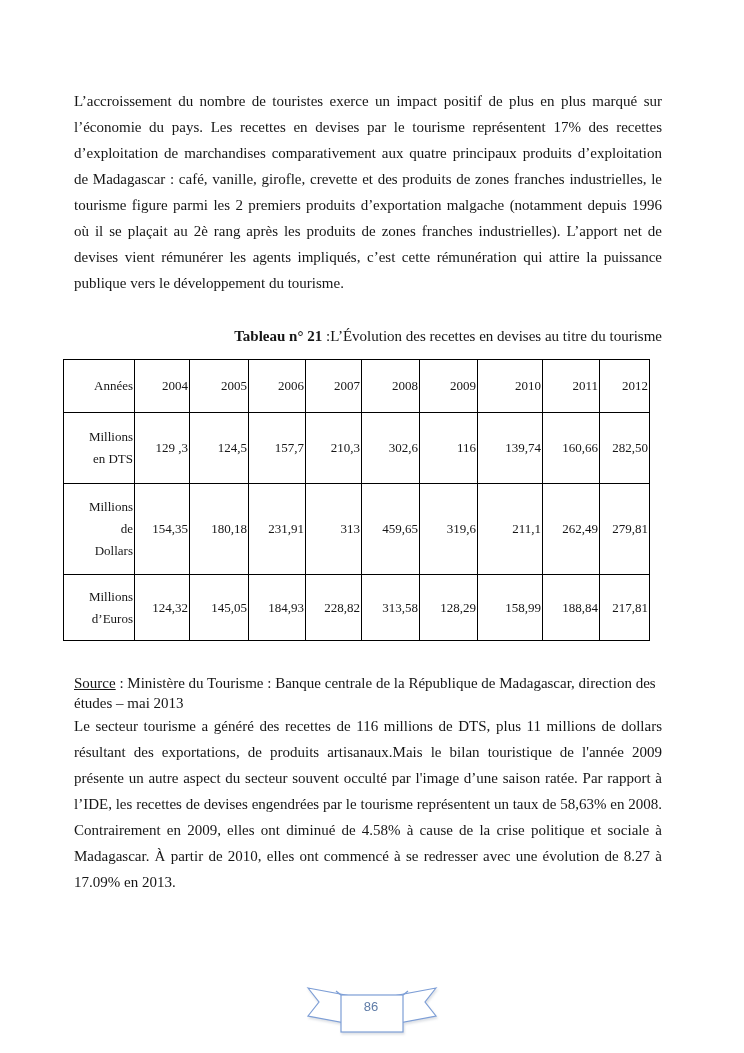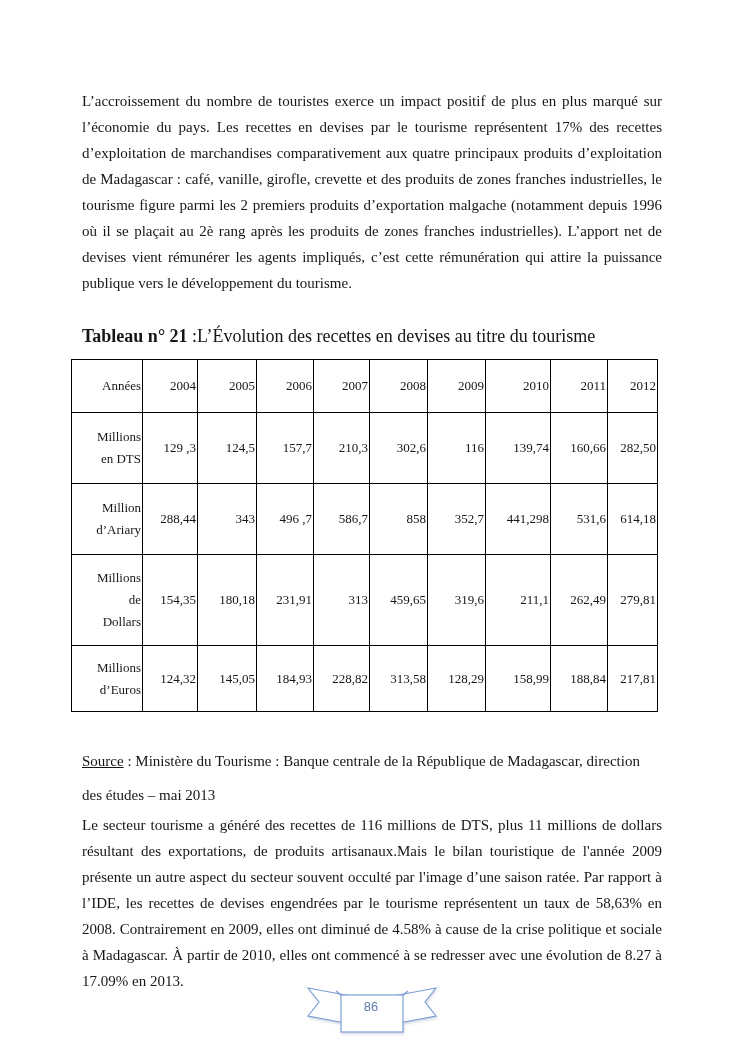--- a/index.html
+++ b/index.html
@@ -9,33 +9,33 @@
   }
   body {
     width: 744px;
     height: 1053px;
     overflow: hidden;
     font-family: "Liberation Serif", serif;
     color: #161616;
     position: relative;
   }
   .content {
-    padding: 88px 82px 0 46px;
-    margin-left: 36px;
+    padding: 88px 82px 0 74px;
   }
   p.body-par {
     margin: 0;
     font-size: 15px;
     line-height: 26px;
     text-align: justify;
   }
   .table-title {
     margin: 30px 0 0 0;
-    font-size: 18px;
+    font-size: 15px;
     line-height: 20px;
+    text-align: right;
   }
   .table-title .bold { font-weight: bold; }
   table.data-table {
     border-collapse: collapse;
     table-layout: fixed;
     width: 586px;
     margin-left: -11px;
     margin-top: 13px;
   }
   table.data-table td {
@@ -49,21 +49,21 @@
   }
   td.row-label { white-space: pre-line; }
   tr.r-head   td { height: 52px; }
   tr.r-dts    td { height: 70px; }
   tr.r-ariary td { height: 70px; }
   tr.r-dollar td { height: 90px; }
   tr.r-euro   td { height: 65px; }
   .source-par {
     margin: 32px 0 0 0;
     font-size: 15px;
-    line-height: 34px;
+    line-height: 20px;
   }
   .source-par .underlined { text-decoration: underline; }
   .para2 { margin-top: 18px; font-family: Liberation Serif, serif; }
   .footer-ribbon {
     position: absolute;
     left: 0;
     right: 0;
     top: 984px;
     width: 132px;
     margin: 0 auto;
@@ -125,33 +125,20 @@
         <td>129 ,3</td>
         <td>124,5</td>
         <td>157,7</td>
         <td>210,3</td>
         <td>302,6</td>
         <td>116</td>
         <td>139,74</td>
         <td>160,66</td>
         <td>282,50</td>
       </tr>
-      <tr class="r-ariary">
-        <td class="row-label">Million
-d’Ariary</td>
-        <td>288,44</td>
-        <td>343</td>
-        <td>496 ,7</td>
-        <td>586,7</td>
-        <td>858</td>
-        <td>352,7</td>
-        <td>441,298</td>
-        <td>531,6</td>
-        <td>614,18</td>
-      </tr>
       <tr class="r-dollar">
         <td class="row-label">Millions
 de
 Dollars</td>
         <td>154,35</td>
         <td>180,18</td>
         <td>231,91</td>
         <td>313</td>
         <td>459,65</td>
         <td>319,6</td>

